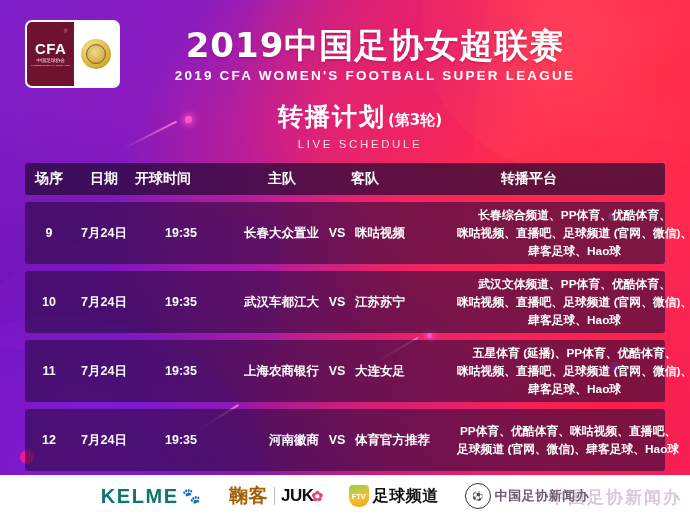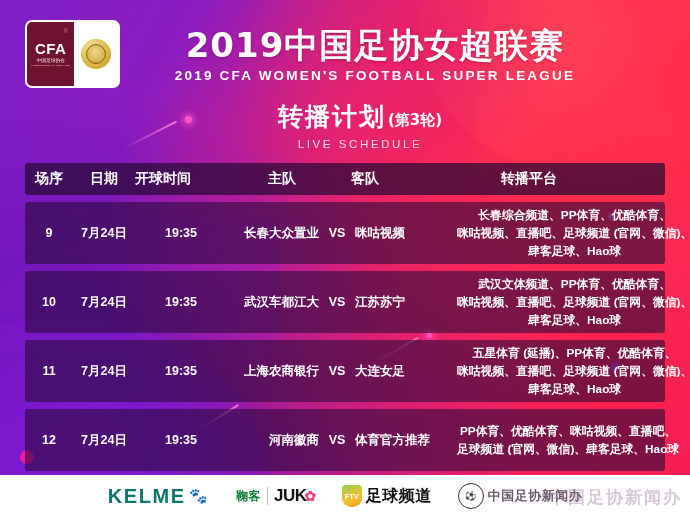--- a/index.html
+++ b/index.html
@@ -100,21 +100,21 @@
     font-family:"DejaVu Sans","Liberation Sans",sans-serif;pointer-events:none;z-index:7;}
 
   
   #footer{position:absolute;left:0;bottom:0;width:690px;height:42px;background:#fff;
     display:flex;align-items:center;justify-content:center;gap:26px;z-index:5;}
   .sponsor{display:flex;align-items:center;height:28px;}
   .kelme{font-size:20px;font-weight:bold;letter-spacing:1.6px;color:#0f766e;
     font-family:"Liberation Sans",sans-serif;display:flex;align-items:center;}
   .kelme .paw{margin-left:4px;font-size:15px;}
   .juke{display:flex;align-items:center;gap:6px;}
-  .juke .cn{font-size:12px;font-weight:bold;color:#15803d;letter-spacing:.5px;
+  .juke .cn{font-size:19px;font-weight:bold;color:#a16207;letter-spacing:.5px;
     font-family:"DejaVu Sans","Liberation Sans",sans-serif;}
   .juke .bar{width:1px;height:18px;background:#bbb;}
   .juke .en{font-size:17px;font-weight:bold;color:#111;letter-spacing:-.5px;
     font-family:"Liberation Sans",sans-serif;display:flex;align-items:center;}
   .juke .flower{color:#e8447a;font-size:14px;margin-left:-2px;}
   .ftv{display:flex;align-items:center;gap:4px;}
   .ftv .shield{width:20px;height:22px;background:linear-gradient(160deg,#8fd14f,#f2c230 55%,#f0a020);
     border-radius:4px 4px 9px 9px;display:flex;align-items:center;justify-content:center;
     color:#fff;font-size:7.5px;font-weight:bold;font-family:"Liberation Sans",sans-serif;}
   .ftv .cn{font-size:16px;font-weight:bold;color:#111;letter-spacing:.5px;

